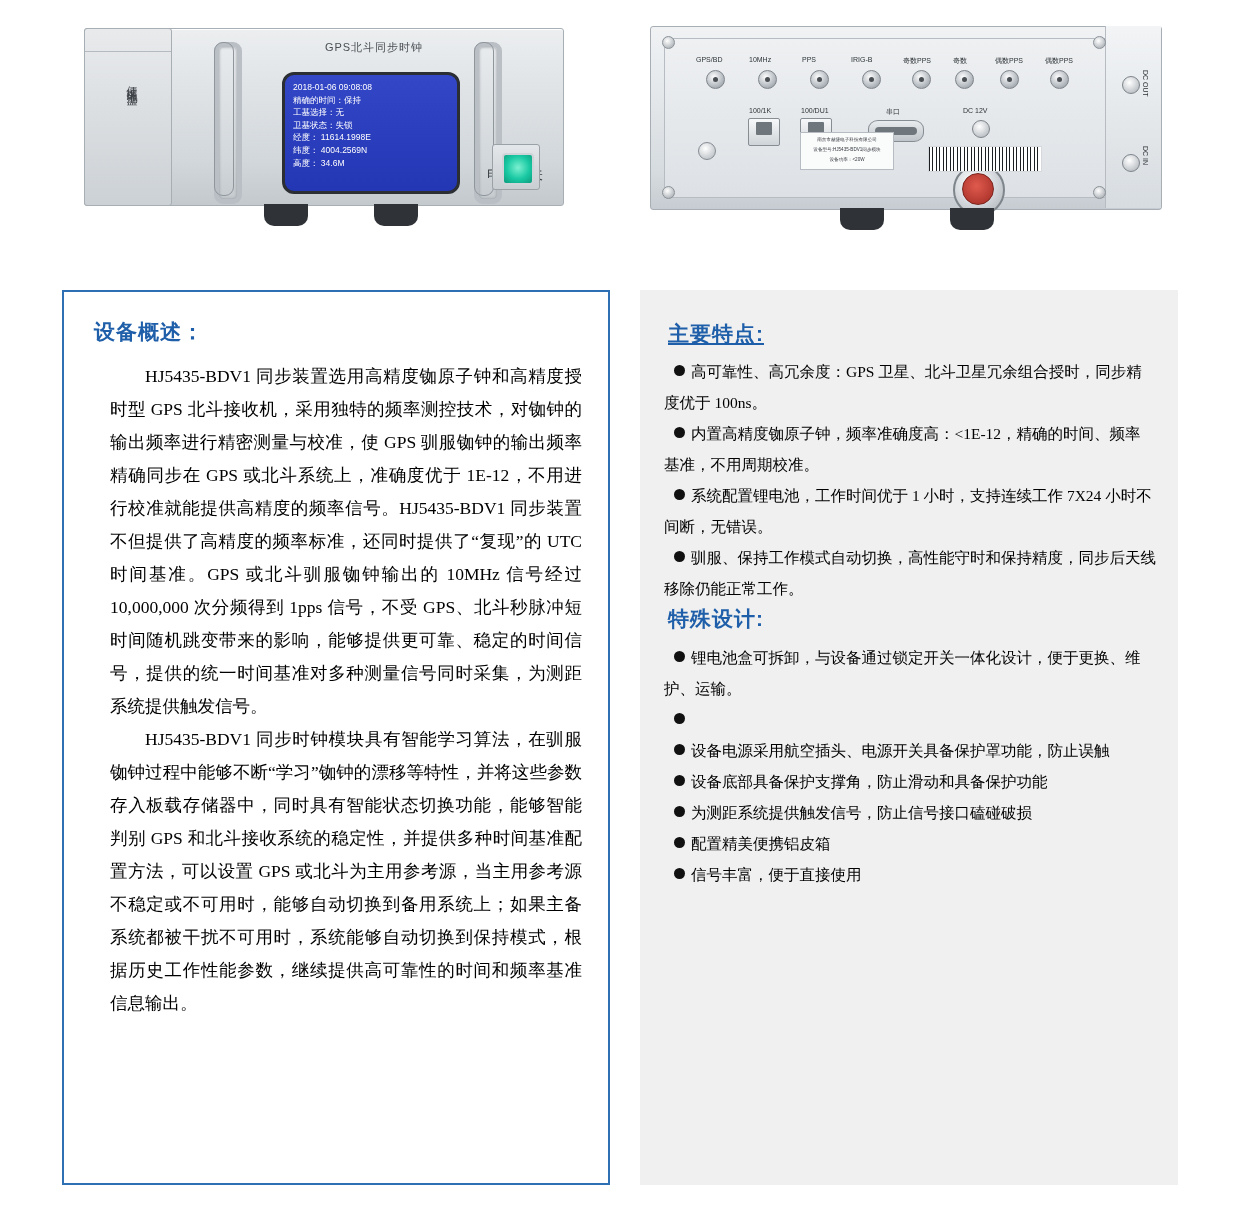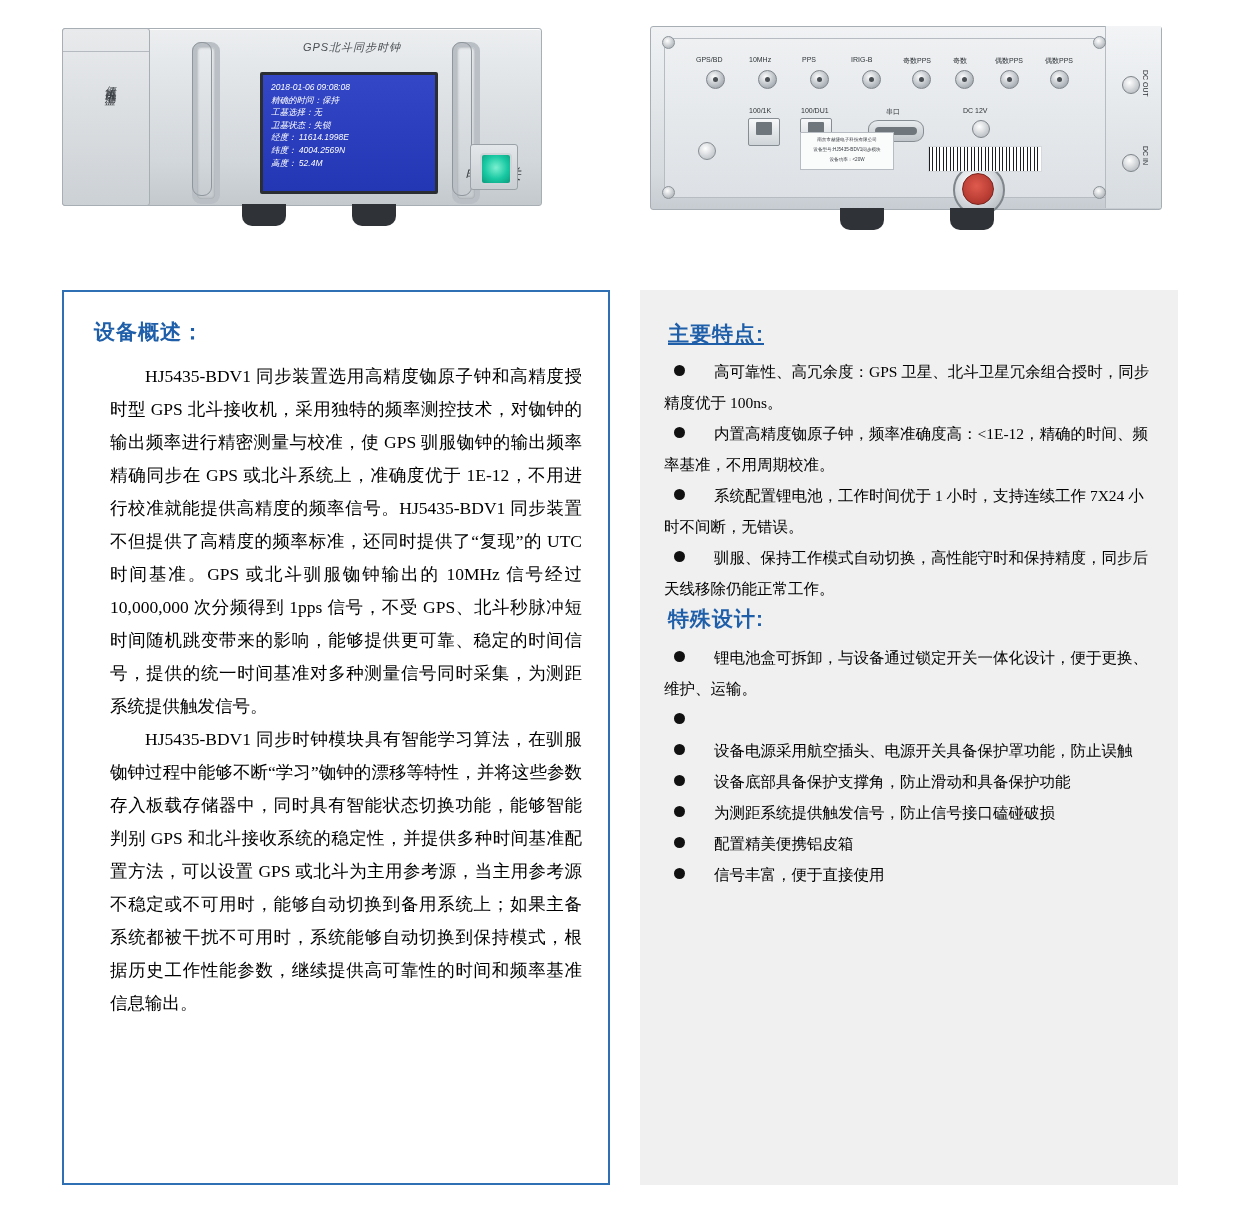--- a/index.html
+++ b/index.html
@@ -6,21 +6,21 @@
   body{
     width:1240px;height:1210px;background:#ffffff;
     font-family:"Liberation Serif",serif;color:#000;
     position:relative;overflow:hidden;
   }
   
   .photos{position:absolute;left:0;top:0;width:1240px;height:262px;}
 
   .dev{position:absolute;}
   
-  .front{left:52px;top:14px;width:500px;height:212px;font-style:italic;}
+  .front{left:74px;top:14px;width:500px;height:212px;}
   .front .chassis{
     position:absolute;left:10px;top:14px;width:478px;height:176px;
     background:linear-gradient(180deg,#eceef0 0%,#dfe3e6 35%,#d2d7db 75%,#c3c9cd 100%);
     border:1px solid #a7aeb4;border-radius:3px;
     box-shadow:inset 0 1px 0 #fff;
   }
   .front .batt{
     position:absolute;left:10px;top:14px;width:86px;height:176px;
     background:linear-gradient(180deg,#e8eaec 0%,#dcdfe2 45%,#ccd1d5 100%);
     border:1px solid #a7aeb4;border-radius:3px;
@@ -40,21 +40,21 @@
     border:5px solid #b9bfc4;border-radius:9px;
     background:transparent;
     box-shadow:inset 0 0 3px #8d9399;
   }
   .handle.left{left:140px;top:28px;}
   .handle.right{left:400px;top:28px;}
   .handle:after{content:"";position:absolute;left:-5px;top:-5px;width:18px;height:152px;border-radius:9px;
     border:1px solid #8f969c;box-sizing:content-box;pointer-events:none;}
   .screen{
     position:absolute;left:208px;top:58px;width:172px;height:116px;
-    background:#2a3fbf;border:3px solid #2b2f33;border-radius:2px;
+    background:#2a3fbf;border:3px solid #2b2f33;border-radius:12px;
     background:linear-gradient(180deg,#3347c7 0%,#2336b4 100%);
   }
   .screen-lines{position:absolute;left:8px;top:6px;right:6px;
     font-family:"Liberation Sans",sans-serif;font-size:8.5px;color:#ffffff;line-height:12.6px;}
   .screen-lines .l{white-space:nowrap;}
   .power{
     position:absolute;left:418px;top:130px;width:46px;height:44px;
     background:linear-gradient(180deg,#e4e7ea,#c9ced2);border:1px solid #9aa1a7;border-radius:3px;
   }
   .power .btn{
@@ -140,21 +140,21 @@
   .left-body p{margin:0 0 0 16px;text-indent:2em;}
   .panel-right .h1{position:absolute;left:28px;top:30px;text-decoration:underline;}
   .panel-right .h2{position:absolute;left:28px;top:315px;}
   .bullets{position:absolute;left:24px;width:492px;font-size:15.5px;line-height:31px;}
   .bullets.b1{top:66px;}
   .bullets.b2{top:352px;}
   .bullets li{list-style:none;margin:0;padding:0;text-indent:0;}
   .bullets ul{margin:0;padding:0;}
   .bullets .dot{display:inline-block;width:11px;height:11px;border-radius:50%;background:#111;
     margin:0 6px 0 10px;vertical-align:1px;}
-  .bullets .txt{display:inline;margin-left:23px;}
+  .bullets .txt{display:inline;}
 </style>
 </head>
 <body>
 
 <div class="photos">
 
   <div class="dev front">
     <div class="chassis"></div>
     <div class="batt">
       <div class="batt-seam"></div>
@@ -165,21 +165,21 @@
     <div class="handle right"></div>
 
     <div class="screen">
       <div class="screen-lines">
         <div class="l">2018-01-06  09:08:08</div>
         <div class="l">精确的时间：保持</div>
         <div class="l">工基选择：无</div>
         <div class="l">卫基状态：失锁</div>
         <div class="l">经度：  11614.1998E</div>
         <div class="l">纬度：  4004.2569N</div>
-        <div class="l">高度：  52.4M</div>
+        <div class="l">高度：  34.6M</div>
       </div>
     </div>
 
     <div class="power-lbl">电源开关</div>
     <div class="power">
       <div class="btn"></div>
     </div>
 
     <div class="foot f1"></div>
     <div class="foot f2"></div>

